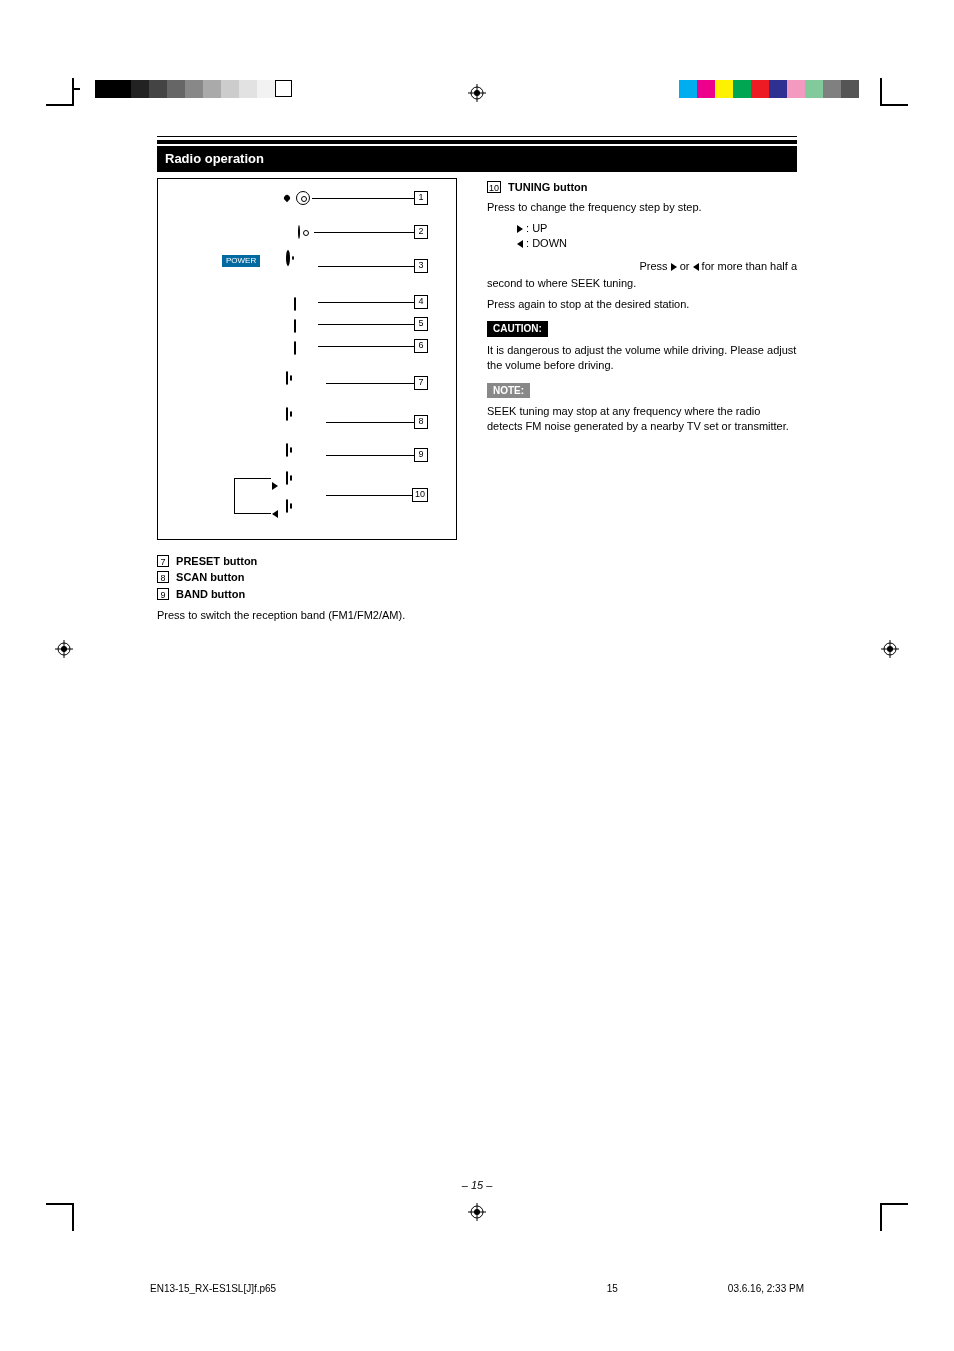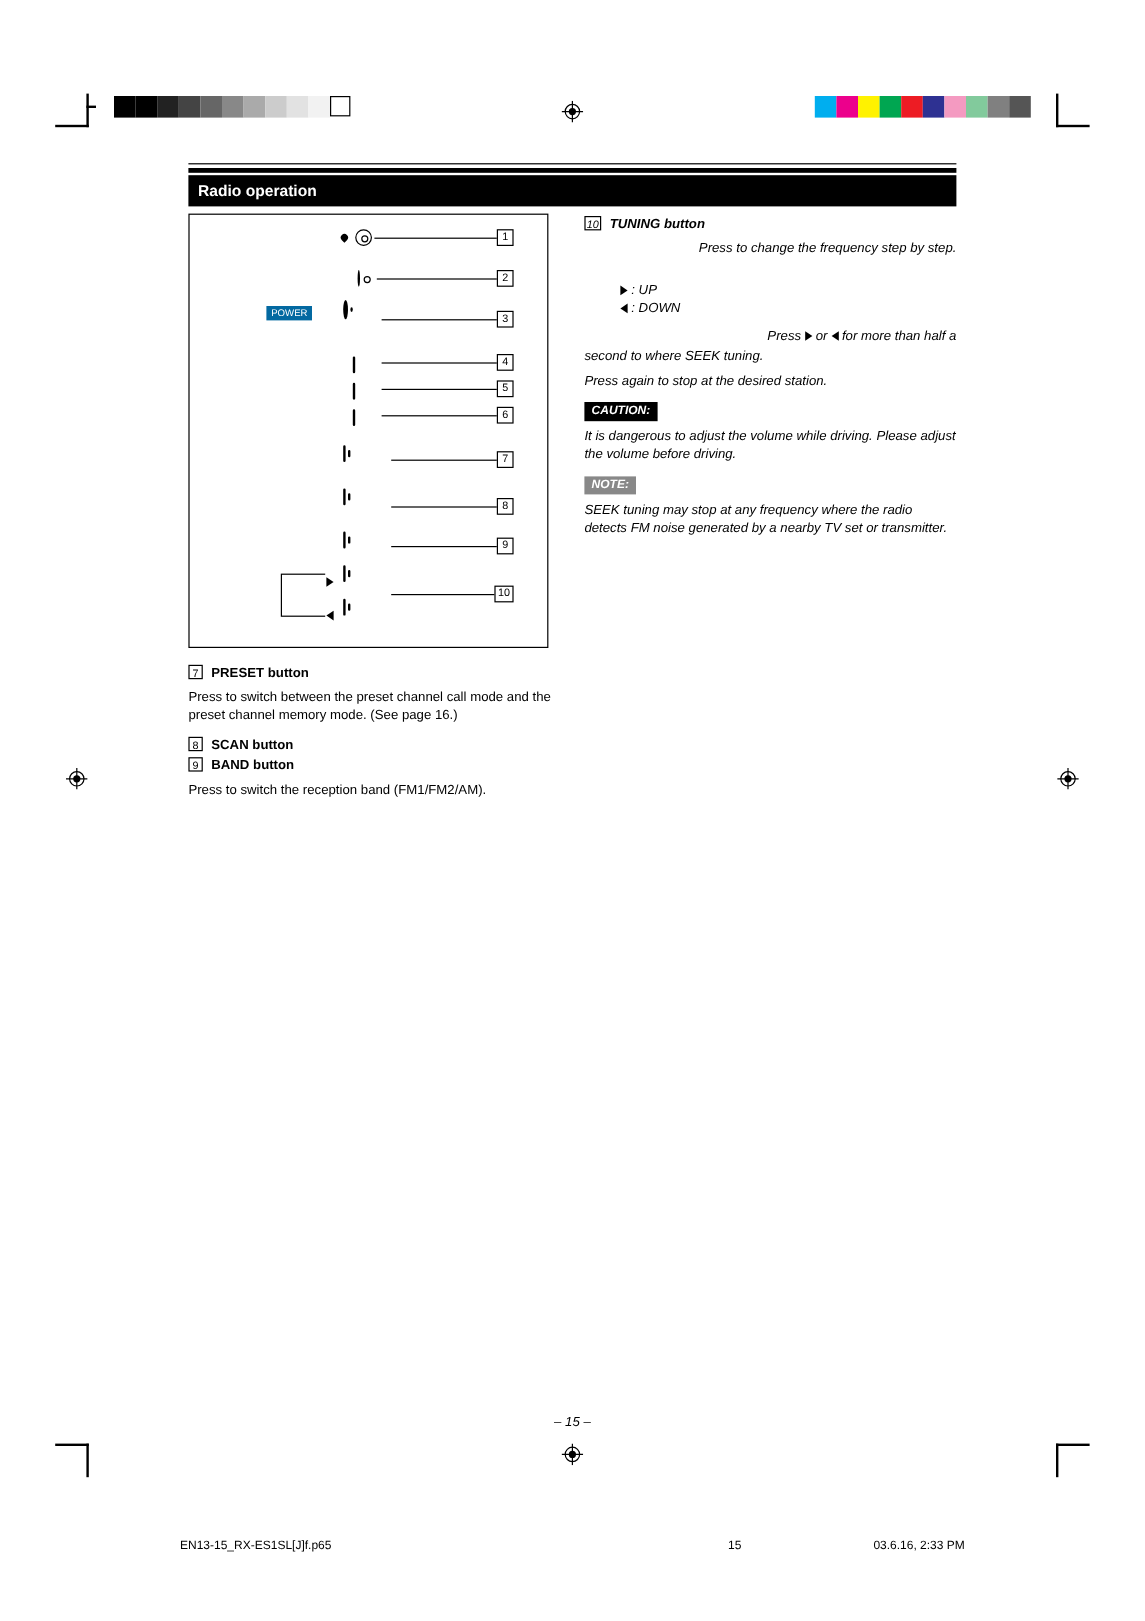--- a/index.html
+++ b/index.html
@@ -64,21 +64,21 @@
     padding: 4px 8px;
     font-size: 13px;
   }
 
   .two-col {
     display: flex;
     gap: 18px;
     margin-top: 6px;
   }
   .left-col { width: 312px; }
-  .right-col { flex: 1; font-style: italic; }
+  .right-col { flex: 1; }
 
   .diagram-box {
     border: 1px solid #000;
     width: 300px;
     height: 362px;
     position: relative;
     margin-bottom: 14px;
   }
   .diagram-inner {
     position: absolute;
@@ -293,40 +293,39 @@
             </div>
             <div class="callout-line" style="top:310px; left:150px; width:96px;"></div>
             <div class="callout-num" style="top:303px; width:16px;">10</div>
           </div>
         </div>
 
         <div class="subhead">
           <span style="display:inline-block;border:1px solid #000;width:12px;height:12px;text-align:center;font-size:9px;line-height:12px;margin-right:4px;">7</span>
           <strong>PRESET button</strong>
         </div>
-        <div class="para">Press to switch between the preset channel call mode and the preset channel memory mode. (See page 16.)</div>
 
         <div class="subhead">
           <span style="display:inline-block;border:1px solid #000;width:12px;height:12px;text-align:center;font-size:9px;line-height:12px;margin-right:4px;">8</span>
           <strong>SCAN button</strong>
         </div>
 
         <div class="subhead">
           <span style="display:inline-block;border:1px solid #000;width:12px;height:12px;text-align:center;font-size:9px;line-height:12px;margin-right:4px;">9</span>
           <strong>BAND button</strong>
         </div>
         <div class="para" style="margin-bottom:4px;">Press to switch the reception band (FM1/FM2/AM).</div>
       </div>
 
       <div class="right-col">
         <div class="subhead">
           <span style="display:inline-block;border:1px solid #000;width:14px;height:12px;text-align:center;font-size:9px;line-height:12px;margin-right:4px;">10</span>
           <strong>TUNING button</strong>
         </div>
-        <div class="para" style="margin-bottom:20px;text-align:right;">Press to change the frequency step by step.</div>
+        <div class="para" style="margin-bottom:6px;">Press to change the frequency step by step.</div>
         <div style="padding-left:30px;">
           <span class="tri-right"></span><span> : UP</span>
         </div>
         <div style="padding-left:30px; margin-bottom:8px;">
           <span class="tri-left"></span><span> : DOWN</span>
         </div>
         <div class="para" style="margin-bottom:2px;text-align:right;">
           <span>Press</span>
           <span> </span><span class="tri-right"></span><span> </span>
           <span>or</span>

